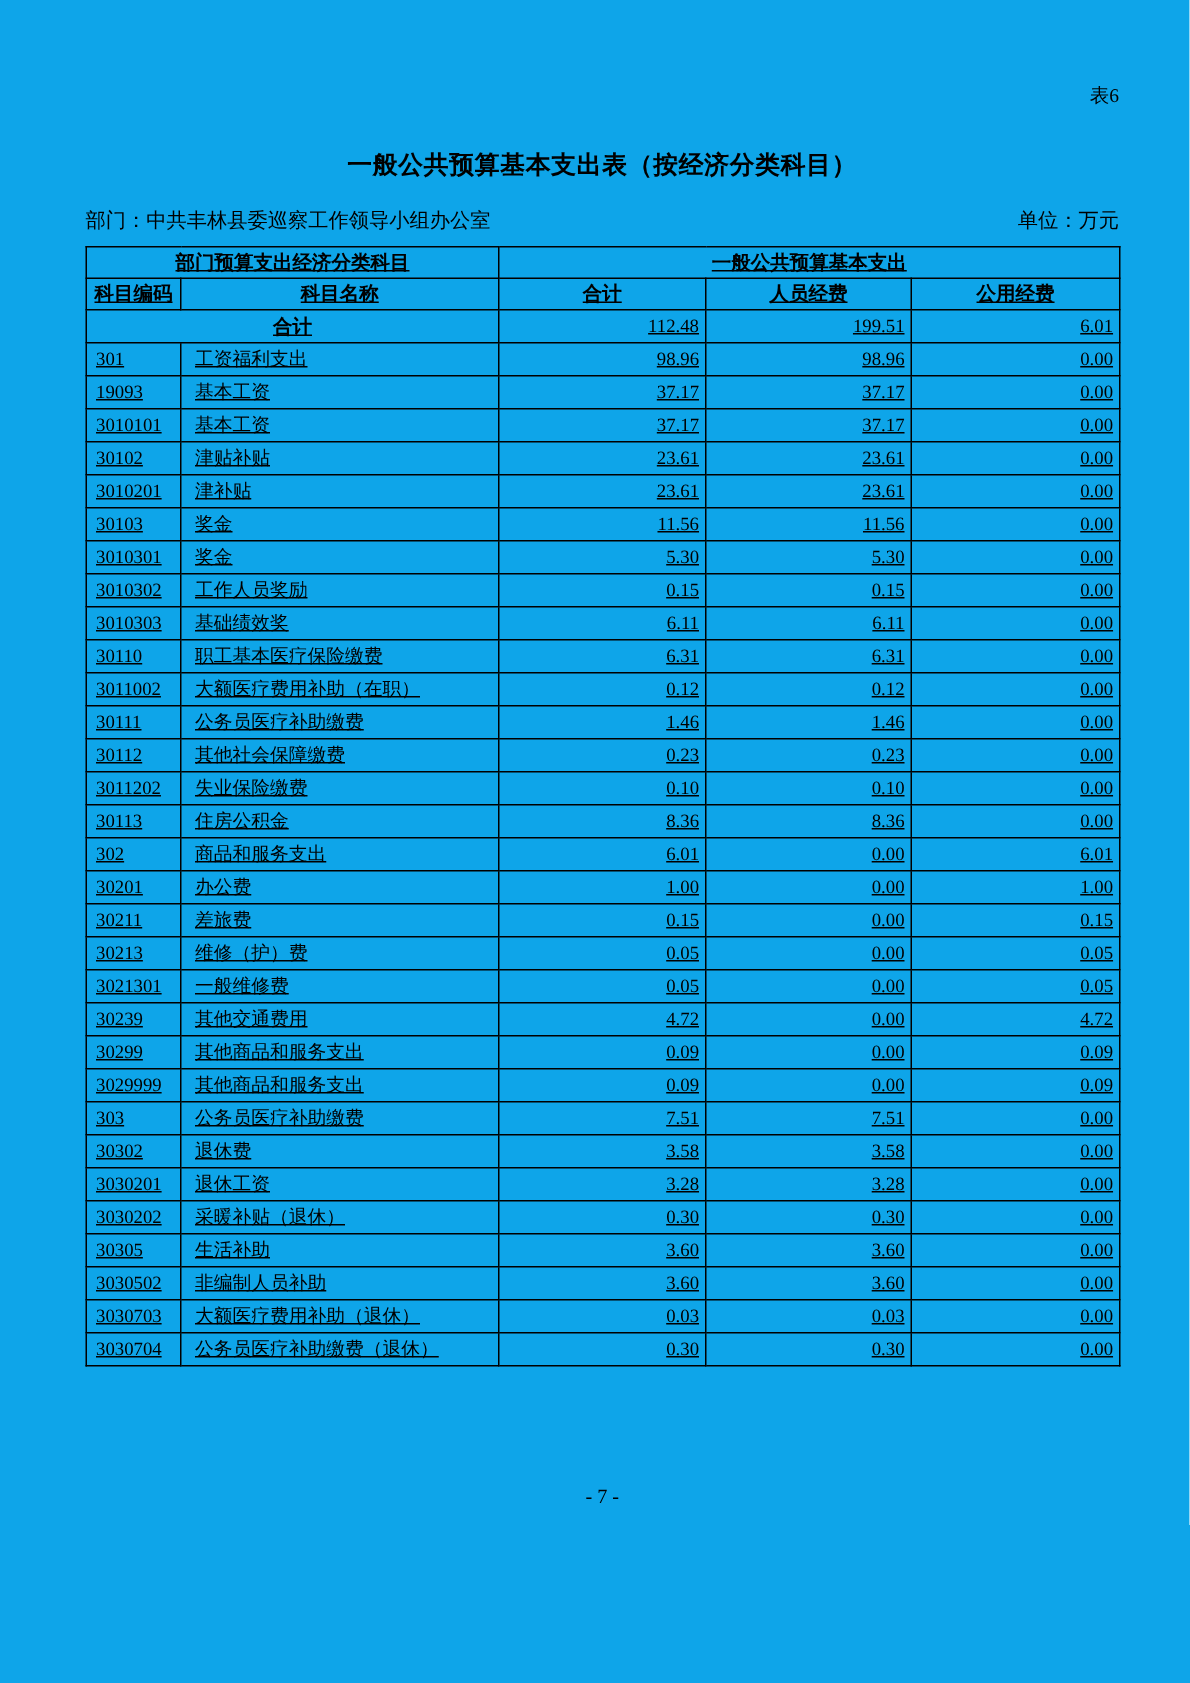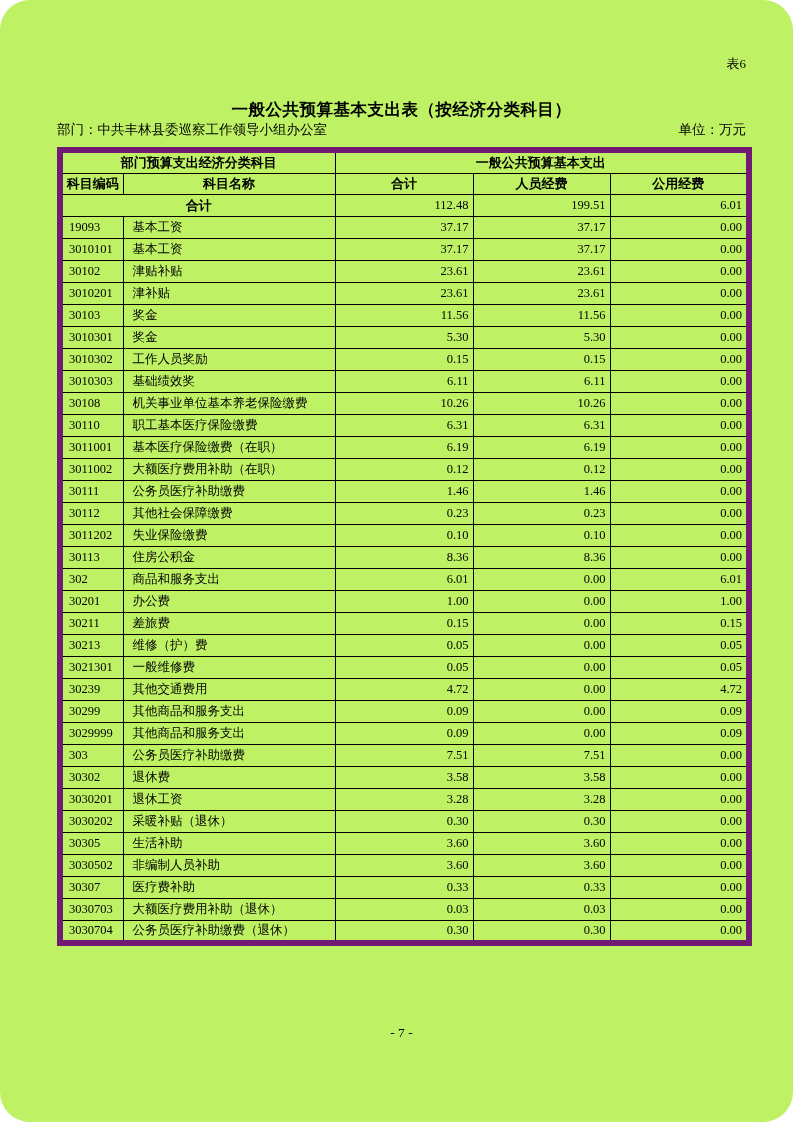--- a/index.html
+++ b/index.html
@@ -1,55 +1,56 @@
 <!DOCTYPE html>
 <html lang="zh"><head>
 <meta charset="utf-8">
 <style>
   html, body { margin: 0; padding: 0; background: #ffffff; }
   .page {
     position: relative;
     width: 793px;
     height: 1122px;
-    background: #bef264;
+    background: #0ea5e9;
     color: #000000;
     font-family: "Liberation Serif", serif;
     overflow: hidden;
     box-sizing: border-box;
-    border-radius: 30px;
   }
   .content { width: 689px; margin: 0 auto 0 57px; }
   .table-label {
     padding-top: 56px;
     text-align: right;
     font-size: 13px;
     line-height: 16px;
   }
   .doc-title {
     margin: 28px 0 0 0;
     text-align: center;
-    font-family: Liberation Mono, monospace;
+    font-family: Liberation Sans, sans-serif;
     font-size: 16.5px;
     font-weight: bold;
     line-height: 21px;
     letter-spacing: 0.5px;
   }
   .meta-row {
+    margin-top: 17px;
     display: flex;
     justify-content: space-between;
     align-items: flex-end;
     font-size: 13.5px;
     line-height: 17px;
   }
   table.budget-table {
     margin-top: 9px;
     width: 689px;
     border-collapse: collapse;
     table-layout: fixed;
-    border: 6px solid #701a75;
+    border: 1px solid #701a75;
+    text-decoration: underline;
   }
   .budget-table th, .budget-table td {
     border: 1px solid #000;
     border-top-width: 1.5px;
     padding: 0;
     overflow: hidden;
     white-space: nowrap;
     font-size: 12.5px;
   }
   .budget-table thead th {
@@ -111,20 +112,27 @@
         </tr>
       </thead>
       <tbody>
         <tr class="total-row">
           <td colspan="2" class="cell-label">合计</td>
           <td class="cell-num">112.48</td>
           <td class="cell-num">199.51</td>
           <td class="cell-num">6.01</td>
         </tr>
 
+  <tr>
+    <td class="cell-code">301</td>
+    <td class="cell-name">工资福利支出</td>
+    <td class="cell-num">98.96</td>
+    <td class="cell-num">98.96</td>
+    <td class="cell-num">0.00</td>
+  </tr>
 
   <tr>
     <td class="cell-code">19093</td>
     <td class="cell-name">基本工资</td>
     <td class="cell-num">37.17</td>
     <td class="cell-num">37.17</td>
     <td class="cell-num">0.00</td>
   </tr>
 
   <tr>
@@ -176,43 +184,29 @@
   </tr>
 
   <tr>
     <td class="cell-code">3010303</td>
     <td class="cell-name">基础绩效奖</td>
     <td class="cell-num">6.11</td>
     <td class="cell-num">6.11</td>
     <td class="cell-num">0.00</td>
   </tr>
 
-  <tr>
-    <td class="cell-code">30108</td>
-    <td class="cell-name">机关事业单位基本养老保险缴费</td>
-    <td class="cell-num">10.26</td>
-    <td class="cell-num">10.26</td>
-    <td class="cell-num">0.00</td>
-  </tr>
 
   <tr>
     <td class="cell-code">30110</td>
     <td class="cell-name">职工基本医疗保险缴费</td>
     <td class="cell-num">6.31</td>
     <td class="cell-num">6.31</td>
     <td class="cell-num">0.00</td>
   </tr>
 
-  <tr>
-    <td class="cell-code">3011001</td>
-    <td class="cell-name">基本医疗保险缴费（在职）</td>
-    <td class="cell-num">6.19</td>
-    <td class="cell-num">6.19</td>
-    <td class="cell-num">0.00</td>
-  </tr>
 
   <tr>
     <td class="cell-code">3011002</td>
     <td class="cell-name">大额医疗费用补助（在职）</td>
     <td class="cell-num">0.12</td>
     <td class="cell-num">0.12</td>
     <td class="cell-num">0.00</td>
   </tr>
 
   <tr>
@@ -353,27 +347,20 @@
   </tr>
 
   <tr>
     <td class="cell-code">3030502</td>
     <td class="cell-name">非编制人员补助</td>
     <td class="cell-num">3.60</td>
     <td class="cell-num">3.60</td>
     <td class="cell-num">0.00</td>
   </tr>
 
-  <tr>
-    <td class="cell-code">30307</td>
-    <td class="cell-name">医疗费补助</td>
-    <td class="cell-num">0.33</td>
-    <td class="cell-num">0.33</td>
-    <td class="cell-num">0.00</td>
-  </tr>
 
   <tr>
     <td class="cell-code">3030703</td>
     <td class="cell-name">大额医疗费用补助（退休）</td>
     <td class="cell-num">0.03</td>
     <td class="cell-num">0.03</td>
     <td class="cell-num">0.00</td>
   </tr>
 
   <tr>

